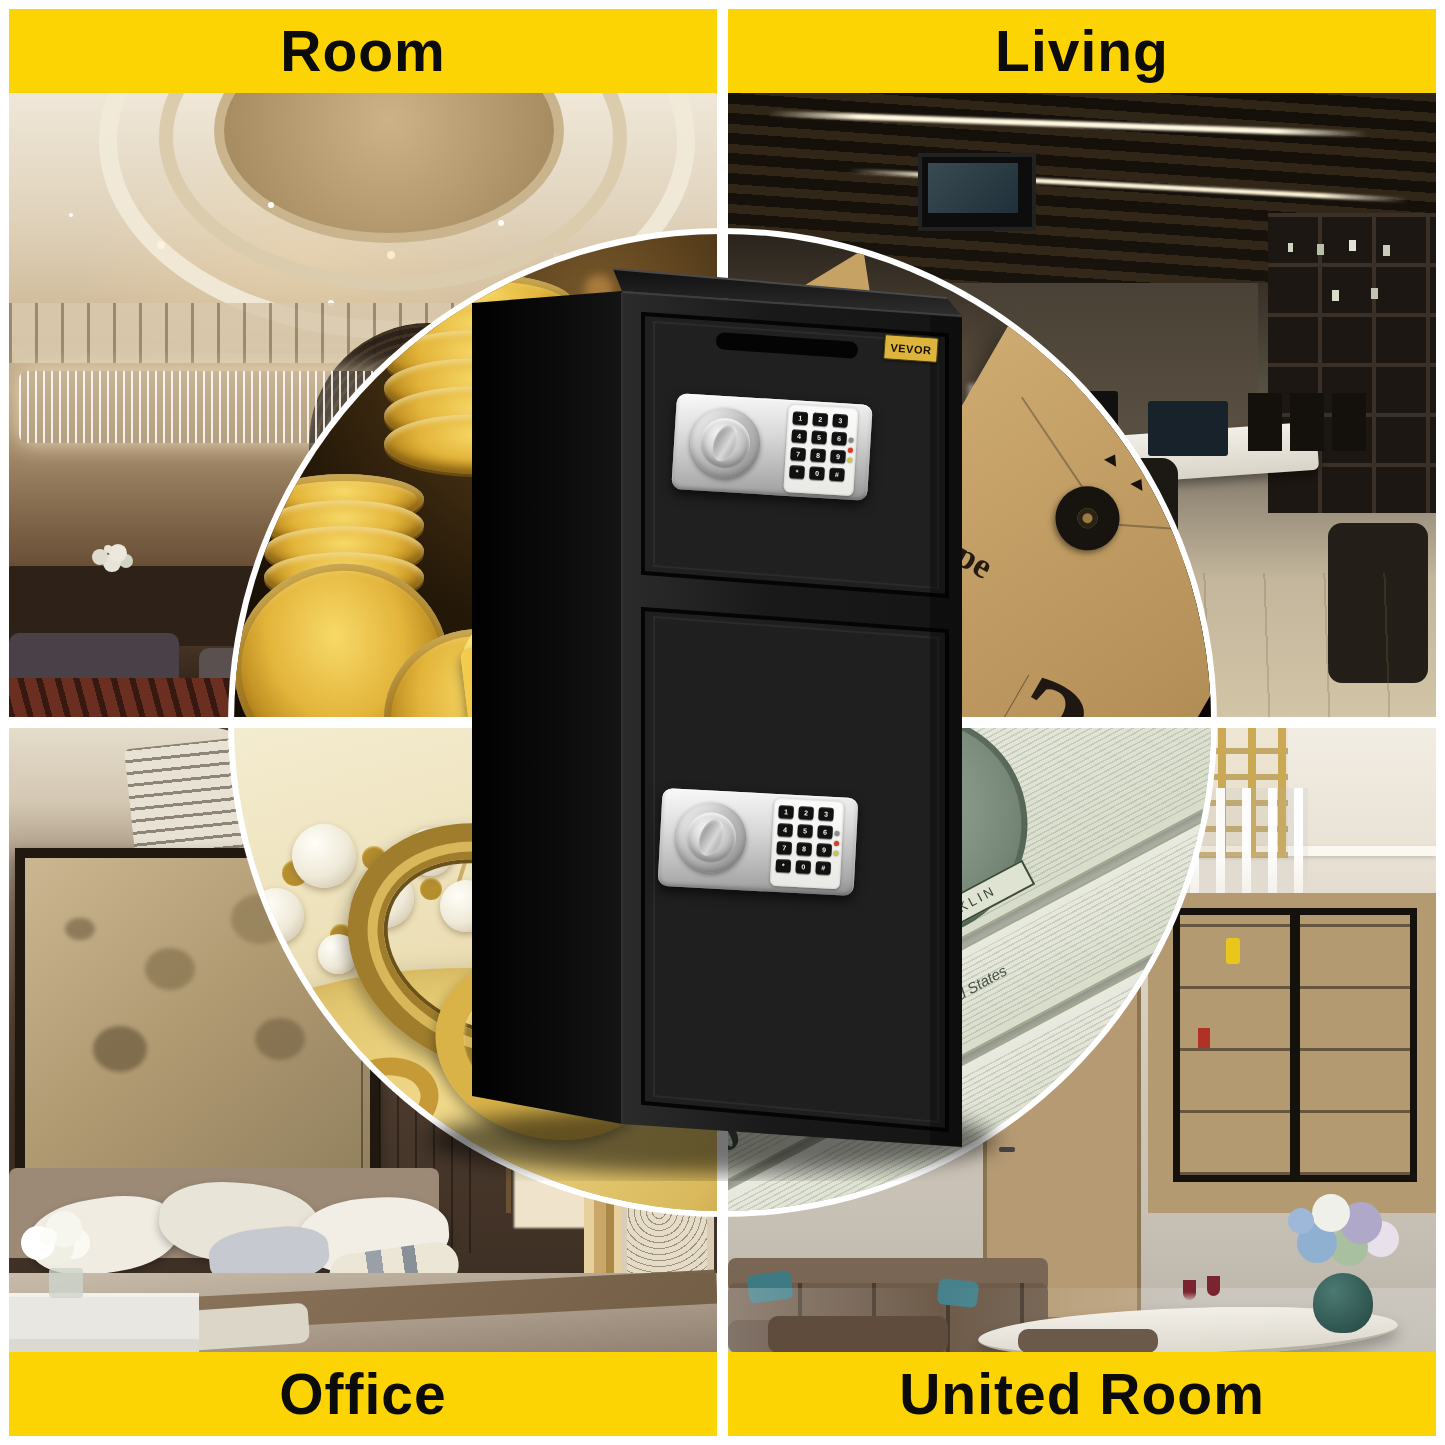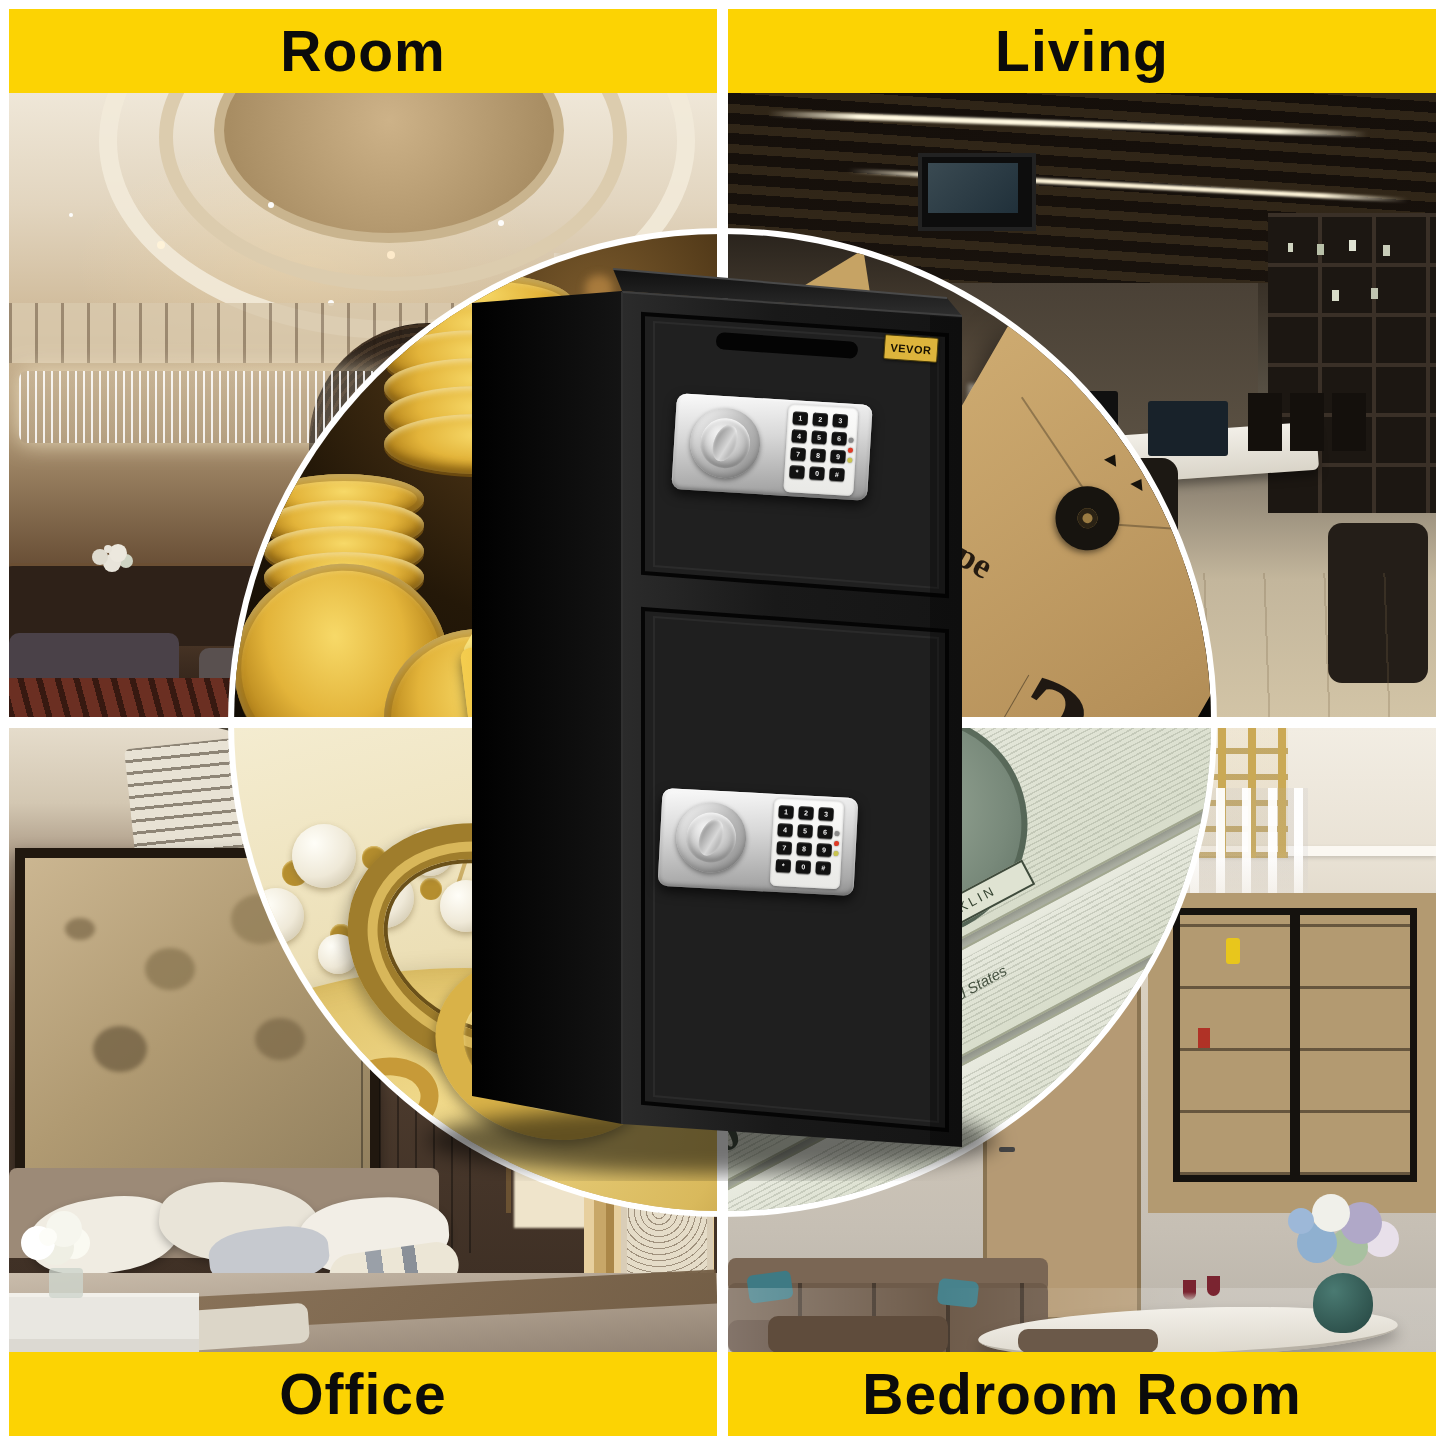--- a/index.html
+++ b/index.html
@@ -553,16 +553,16 @@
   <div class="banner tl" style="background: rgb(252, 211, 3); color: rgb(11, 11, 11);">
       <span>Room</span>
     </div>
   <div class="banner tr" style="background: rgb(252, 211, 3); color: rgb(11, 11, 11);">
       <span>Living</span>
     </div>
   <div class="banner bl" style="background: rgb(252, 211, 3); color: rgb(11, 11, 11);">
       <span>Office</span>
     </div>
   <div class="banner br" style="background: rgb(252, 211, 3); color: rgb(11, 11, 11);">
-      <span>Bedroom Room</span>
+      <span>United Room</span>
     </div>
 
 </div>
 
 </body></html>

